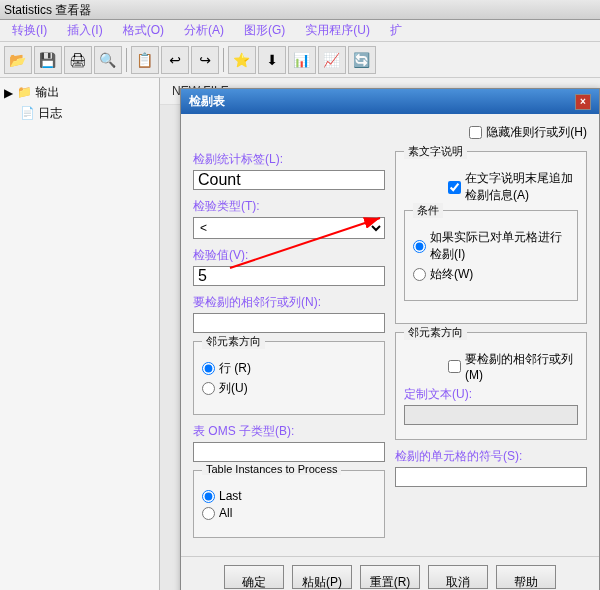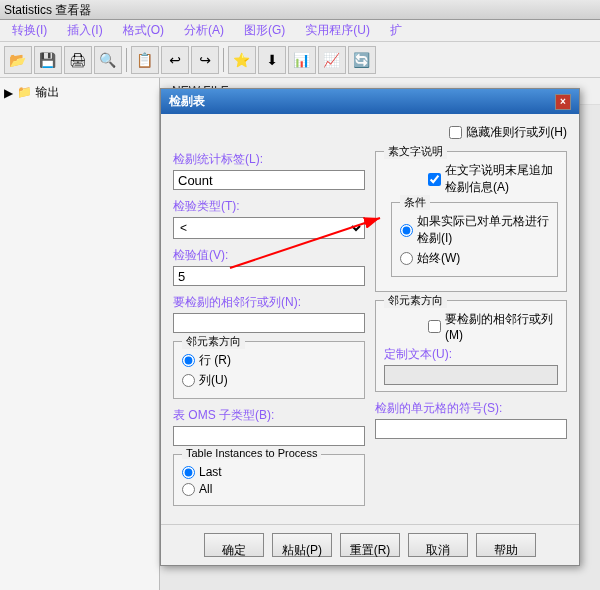--- a/index.html
+++ b/index.html
@@ -103,21 +103,21 @@
       background: #f0f0f0;
       border-bottom: 1px solid #ddd;
     }
 
     
     .dialog-overlay {
       position: absolute;
       top: 0; left: 0; right: 0; bottom: 0;
       display: flex;
       align-items: flex-start;
-      justify-content: flex-start;
+      justify-content: flex-end;
       padding-top: 10px;
     }
 
     
     .dialog {
       background: #f0f0f0;
       border: 1px solid #888;
       box-shadow: 2px 2px 8px rgba(0,0,0,0.4);
       width: 420px;
       font-size: 12px;
@@ -168,21 +168,21 @@
       display: block;
       margin-bottom: 2px;
       color: #8b5cf6;
     }
     .field-input {
       width: 100%;
       height: 20px;
       border: 1px solid #888;
       background: white;
       padding: 1px 4px;
-      font-size: 13px;
+      font-size: 16px;
       font-family: inherit;
     }
     .field-select {
       width: 100%;
       height: 22px;
       border: 1px solid #888;
       background: white;
       padding: 1px 2px;
       font-size: 12px;
       font-family: inherit;
@@ -196,21 +196,21 @@
       margin-bottom: 4px;
       margin-left: 44px;
     }
     input[type=checkbox], input[type=radio] {
       cursor: pointer;
     }
 
     
     .group-box {
       border: 1px solid #aaa;
-      padding: 6px 8px;
+      padding: 14px 8px;
       margin-bottom: 8px;
       background: #f5f5f5;
       position: relative;
     }
     .group-box-title {
       position: absolute;
       top: -8px;
       left: 8px;
       background: #f0f0f0;
       padding: 0 4px;
@@ -294,20 +294,23 @@
   <div class="toolbar-btn">🔄</div>
 </div>
 
 <div class="main-area">
 
   <div class="left-panel">
     <div class="tree-item">
       <span class="icon">▶</span>
       <span>📁 输出</span>
     </div>
+    <div class="tree-item" style="padding-left: 16px;">
+      <span>📄 日志</span>
+    </div>
   </div>
 
   <div class="right-panel">
     <div class="new-file-label">NEW FILE.</div>
 
     <div class="dialog-overlay">
       <div class="dialog">
 
         <div class="dialog-title">
           <span>检剔表</span>
@@ -392,21 +395,21 @@
             <div class="dialog-right">
 
               <div class="group-box">
                 <span class="group-box-title">素文字说明</span>
                 <div class="group-box-content">
                   <div class="checkbox-row">
                     <input type="checkbox" id="append-info" checked="" style="">
                     <label for="append-info">在文字说明末尾追加检剔信息(A)</label>
                   </div>
 
-                  <div class="group-box" style="margin-top:6px;margin-left:7px;">
+                  <div class="group-box" style="margin-top:6px;">
                     <span class="group-box-title">条件</span>
                     <div class="group-box-content">
                       <div class="radio-row">
                         <input type="radio" name="condition" id="cond-if" checked="" style="">
                         <label for="cond-if">如果实际已对单元格进行检剔(I)</label>
                       </div>
                       <div class="radio-row">
                         <input type="radio" name="condition" id="cond-always" style="">
                         <label for="cond-always">始终(W)</label>
                       </div>

